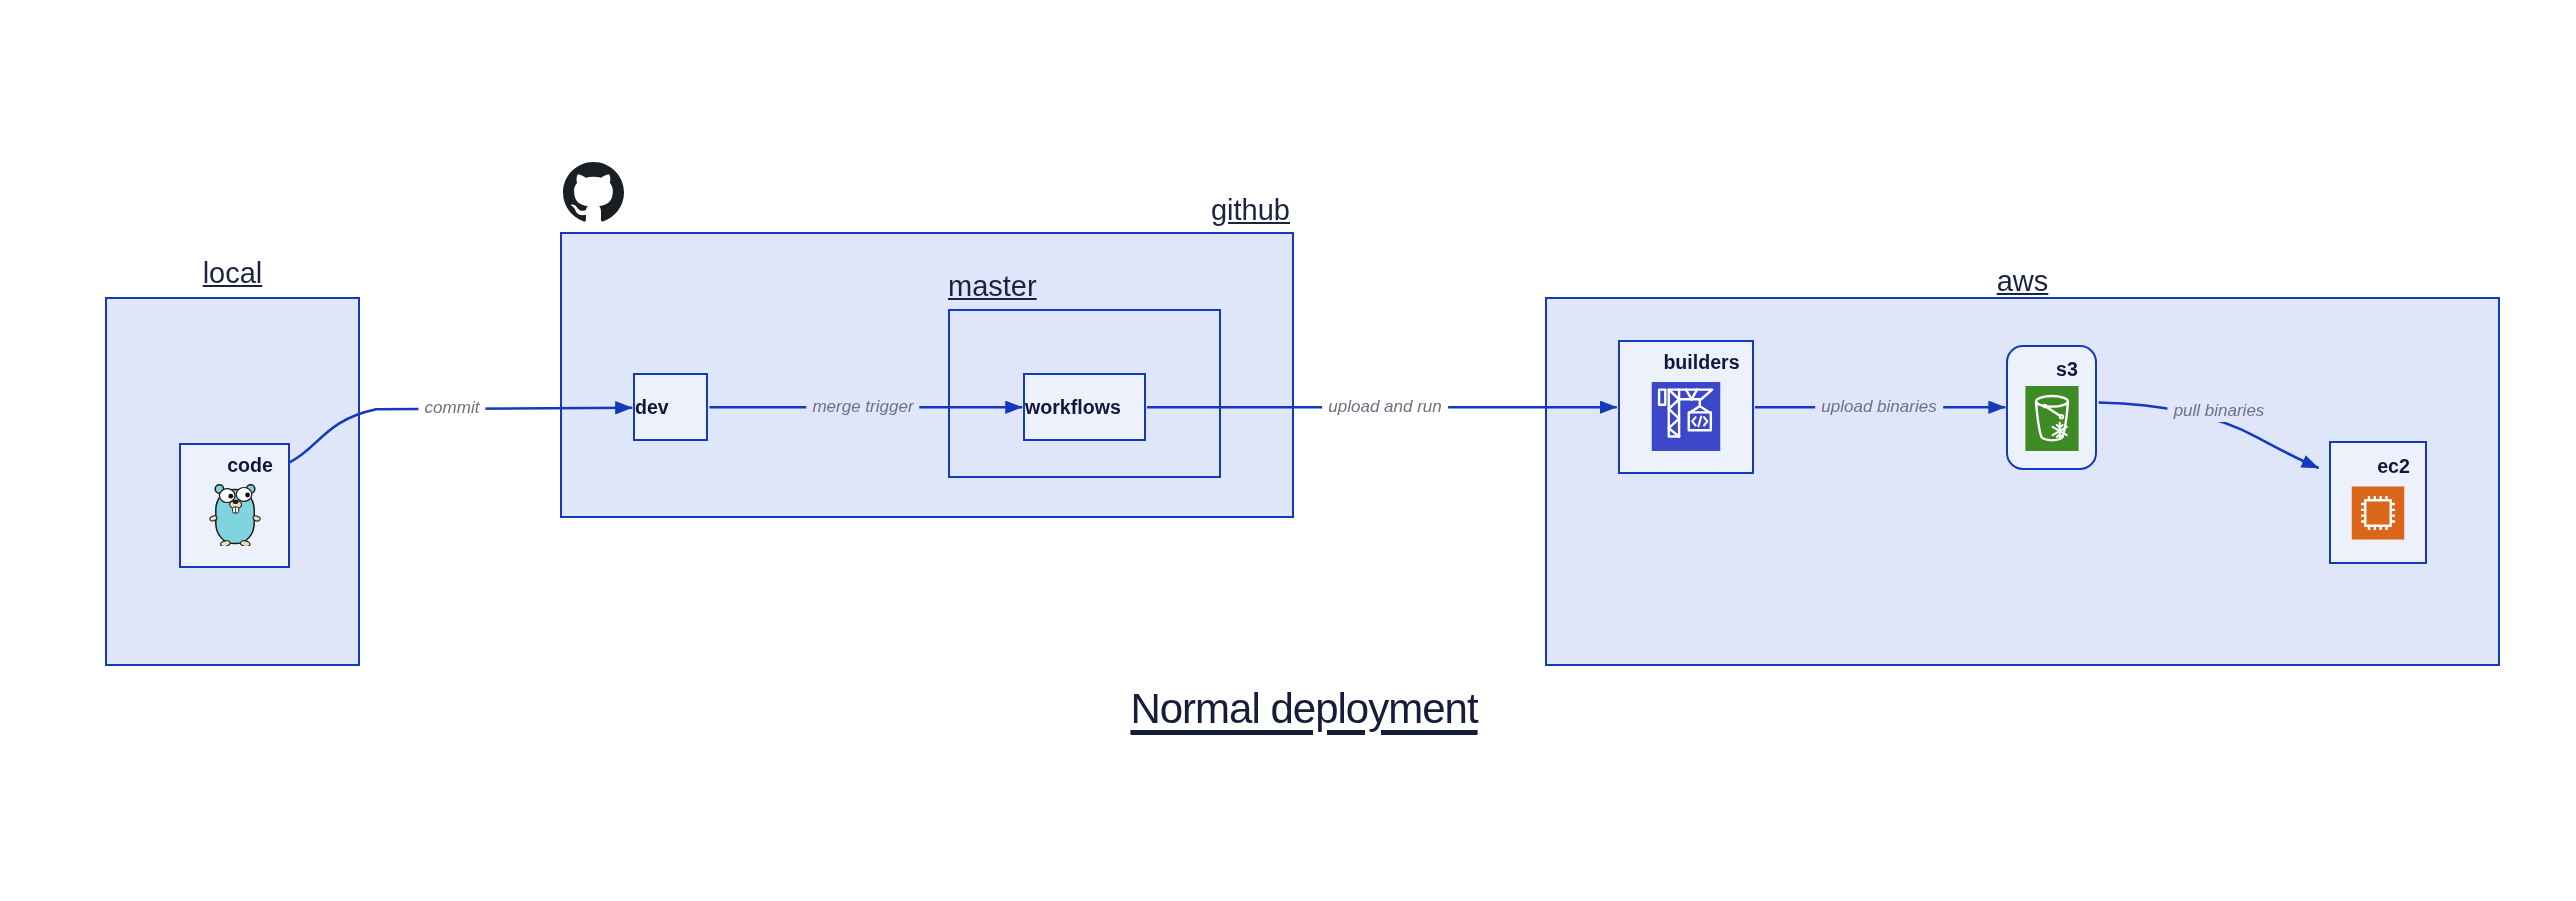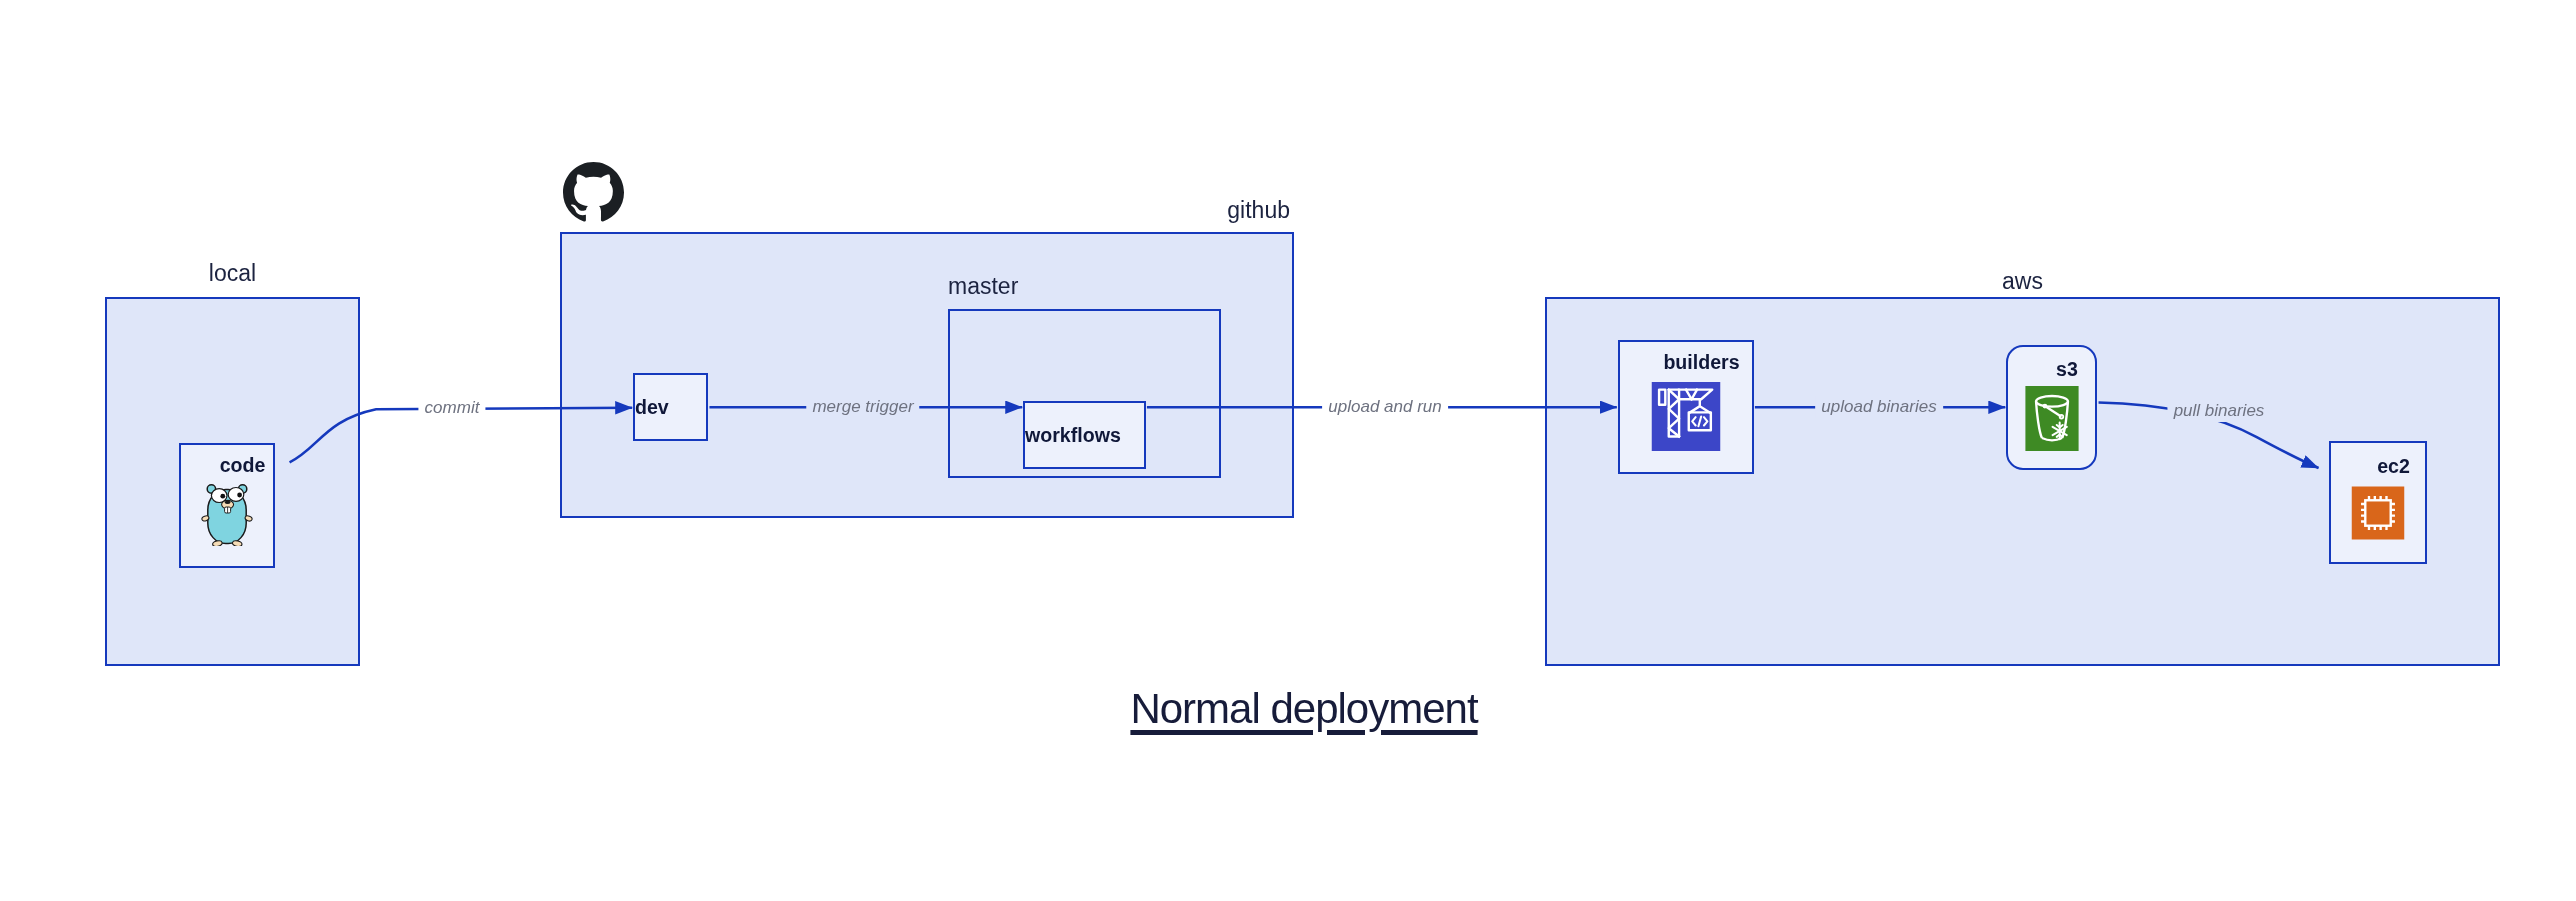--- a/index.html
+++ b/index.html
@@ -8,44 +8,44 @@
     --node-fill:#edf1fc;
     --label-gray:#6e7280;
     --navy:#101839;
     --title-navy:#171c3a;
   }
   *{box-sizing:border-box;}
   body{margin:0;background:#ffffff;font-family:"Liberation Sans",sans-serif;}
   #canvas{position:relative;width:2604px;height:902px;background:#ffffff;overflow:hidden;}
 
   .group{position:absolute;border:2.6px solid var(--blue);background:var(--group-fill);}
-  .group-label{position:absolute;color:#1c2340;font-size:23px;line-height:31px;}
+  .group-label{position:absolute;color:#1c2340;font-size:29px;line-height:31px;text-decoration:underline;}
 
   #group-local{left:105px;top:297px;width:255px;height:369px;}
   #label-local{left:105px;top:258px;width:255px;text-align:center;}
 
   #group-github{left:560px;top:232px;width:734px;height:286px;}
   #label-github{left:1082px;top:195px;width:208px;text-align:right;}
 
   #group-master{left:948px;top:309px;width:273px;height:169px;border-width:2.1px;}
   #label-master{left:948px;top:271px;width:273px;}
 
   #group-aws{left:1545px;top:297px;width:955px;height:369px;}
   #label-aws{left:1545px;top:258px;width:955px;text-align:center;margin-top:8px;}
 
   .node{position:absolute;border:2.1px solid var(--blue);background:var(--node-fill);}
   .node-label-top{position:absolute;top:9.3px;left:0;right:0;text-align:center;
     font-weight:bold;font-size:19.6px;color:var(--navy);margin-left:31px;}
   .node-center{display:flex;align-items:center;
     font-weight:bold;font-size:19.6px;color:var(--navy);}
   .node-icon{position:absolute;left:50%;transform:translateX(-50%);}
 
-  #node-code{left:179px;top:443px;width:96px;height:125px;}
+  #node-code{left:179px;top:443px;width:111px;height:125px;}
   #node-dev{left:633px;top:373px;width:75px;height:68px;}
-  #node-workflows{left:1023px;top:373px;width:123px;height:68px;margin-top:28px;}
+  #node-workflows{left:1023px;top:373px;width:123px;height:68px;}
   #node-builders{left:1618px;top:340px;width:136px;height:134px;}
   #node-s3{left:2006px;top:345px;width:91px;height:125px;border-radius:17px;}
   #node-ec2{left:2329px;top:441px;width:98px;height:123px;}
 
   #octocat{position:absolute;left:563px;top:162px;width:61px;height:61px;}
 
   #edges-layer{position:absolute;left:0;top:0;pointer-events:none;}
 
   .edge-label{position:absolute;transform:translate(-50%,-50%);
     font-style:italic;font-size:17px;color:var(--label-gray);

